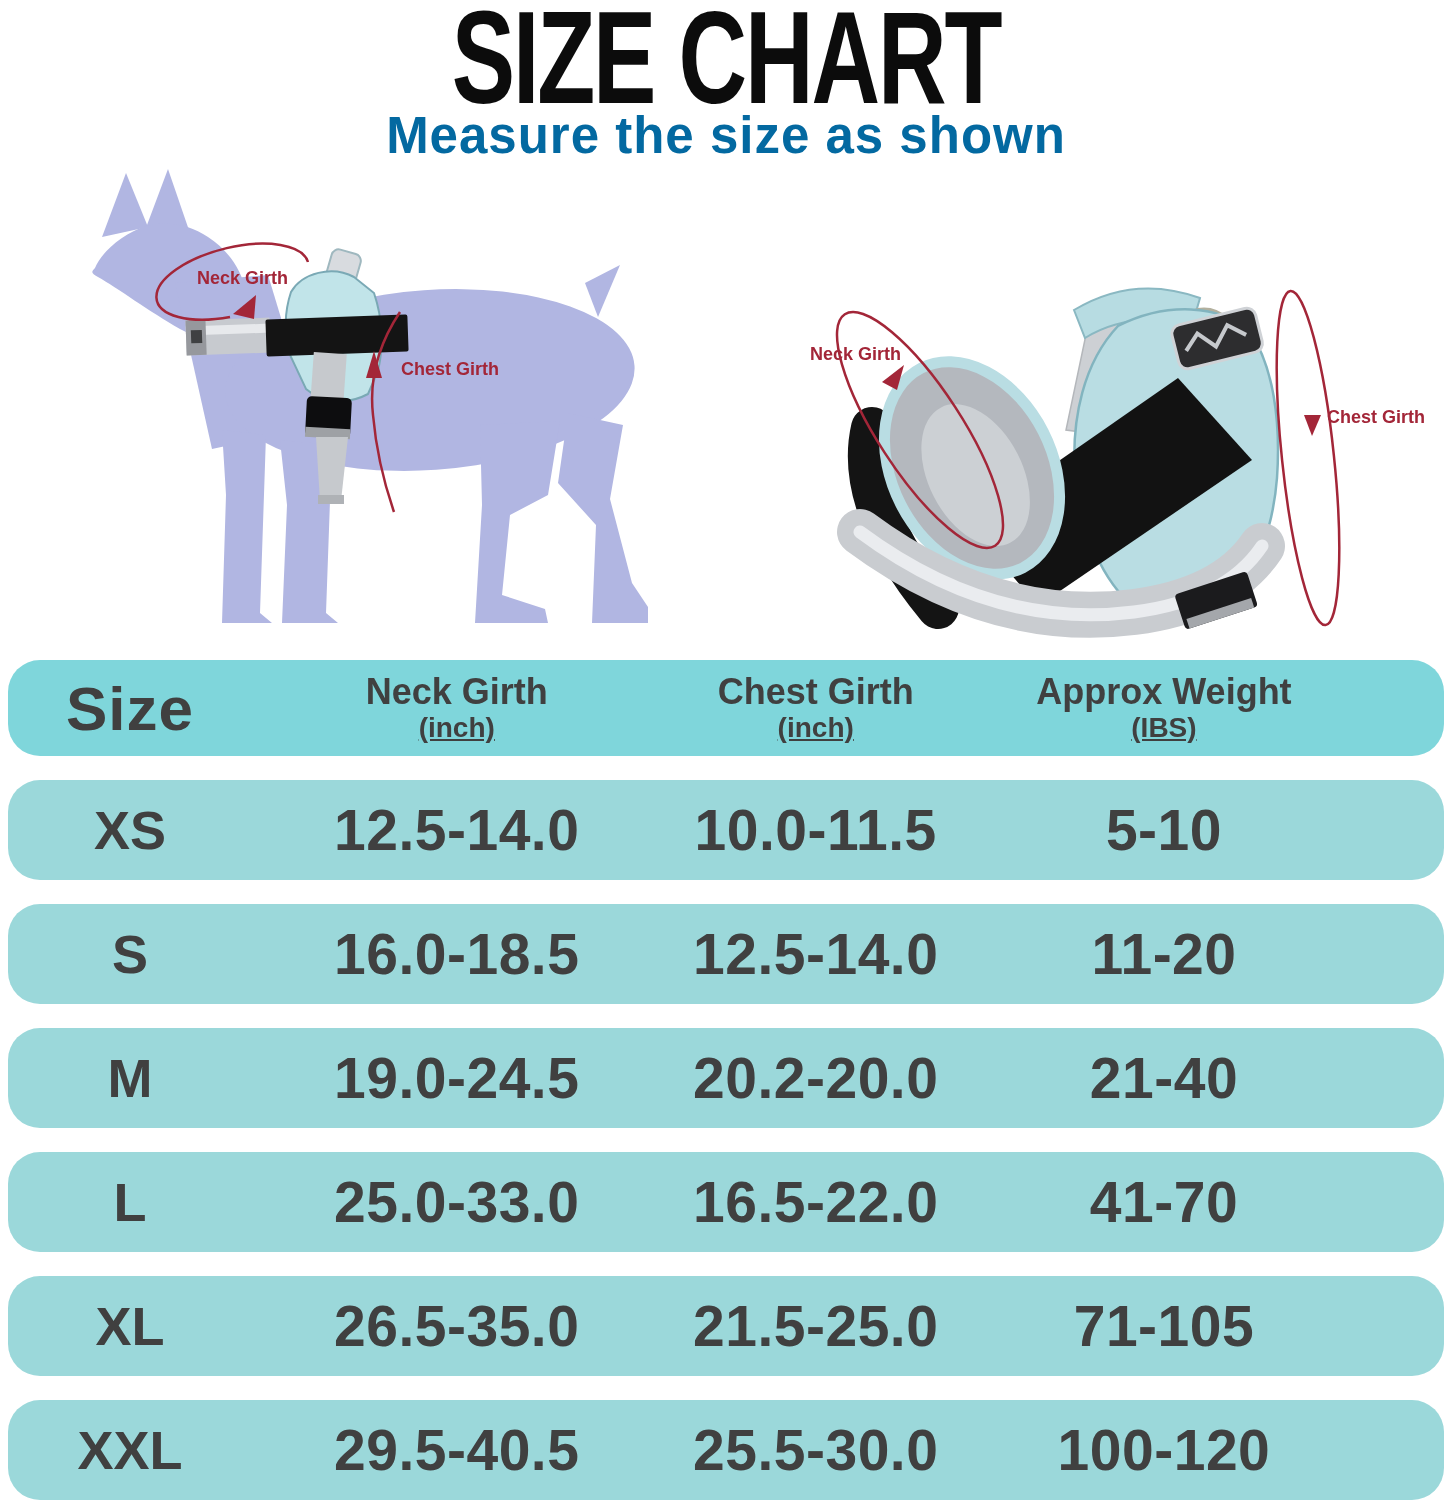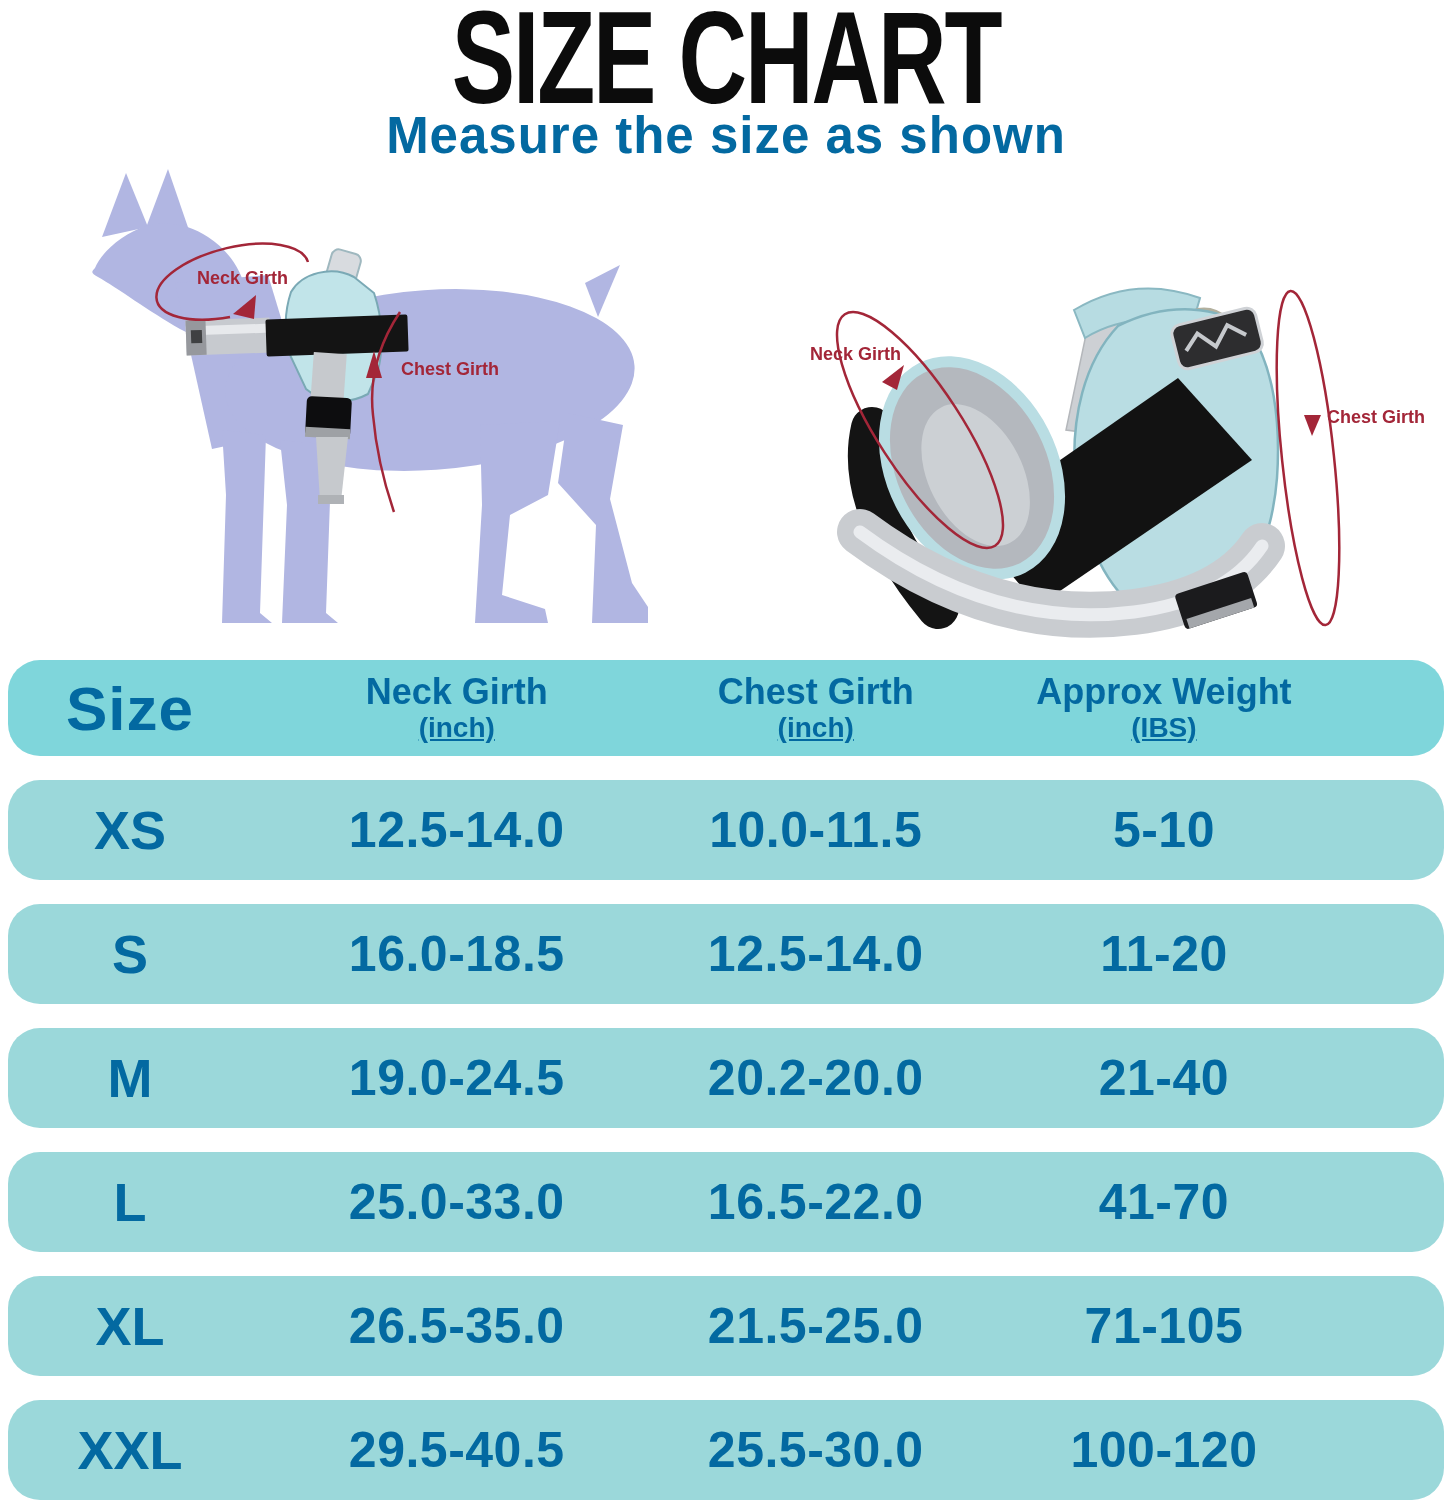--- a/index.html
+++ b/index.html
@@ -28,26 +28,26 @@
 
   .size-table{
     position:absolute;left:8px;top:660px;width:1436px;
     display:flex;flex-direction:column;gap:24px;
   }
   .row{
     display:grid;grid-template-columns:17% 28.5% 21.5% 27%;
     align-items:center;border-radius:32px;background:#9bd8da;height:100px;
   }
   .row.hdr{background:#7fd6db;height:96px;}
-  .c{text-align:center;color:#0369a1;font-weight:700;}
+  .c{text-align:center;color:#404040;font-weight:700;}
   .hsize{font-size:62px;letter-spacing:1px;}
   .h2 .l1{font-size:36px;line-height:1.12;}
   .h2 .l2{font-size:28px;line-height:1.1;text-decoration:underline;}
   .sz{font-size:54px;}
-  .val{font-size:50px;letter-spacing:0.5px;}
+  .val{font-size:57px;letter-spacing:0.5px;}
 </style>
 </head>
 <body>
 
 <div>
 
   <h1 class="title">SIZE CHART</h1>
   <div class="subtitle">Measure the size as shown</div>
 
   <div class="dog-illo">

